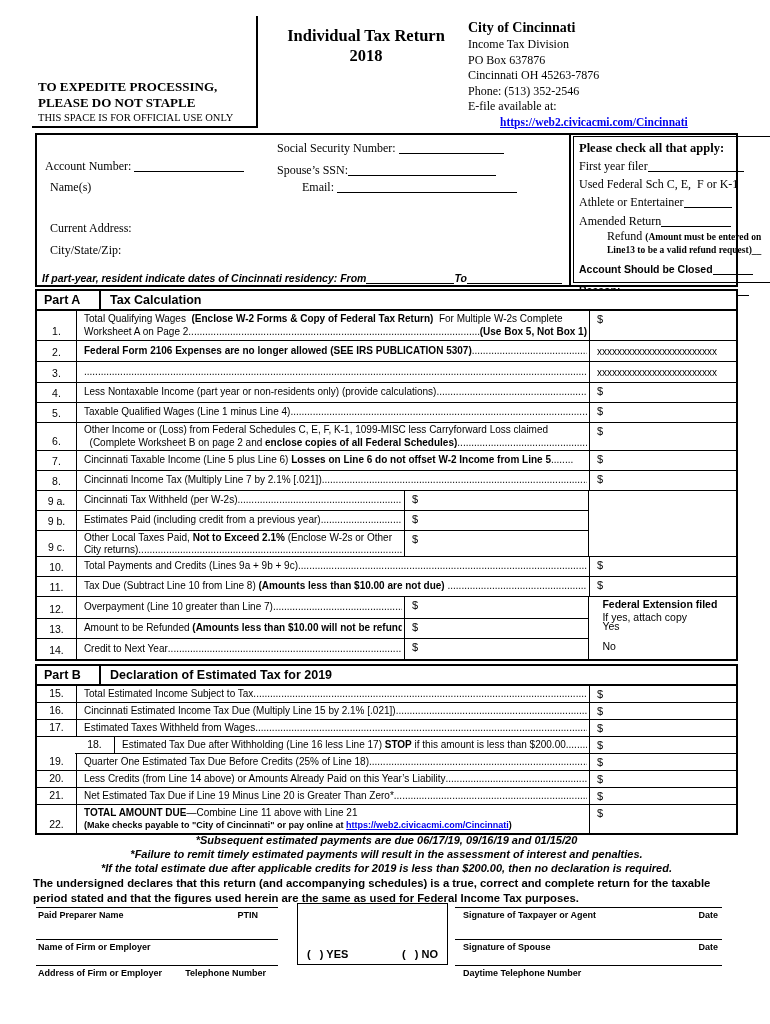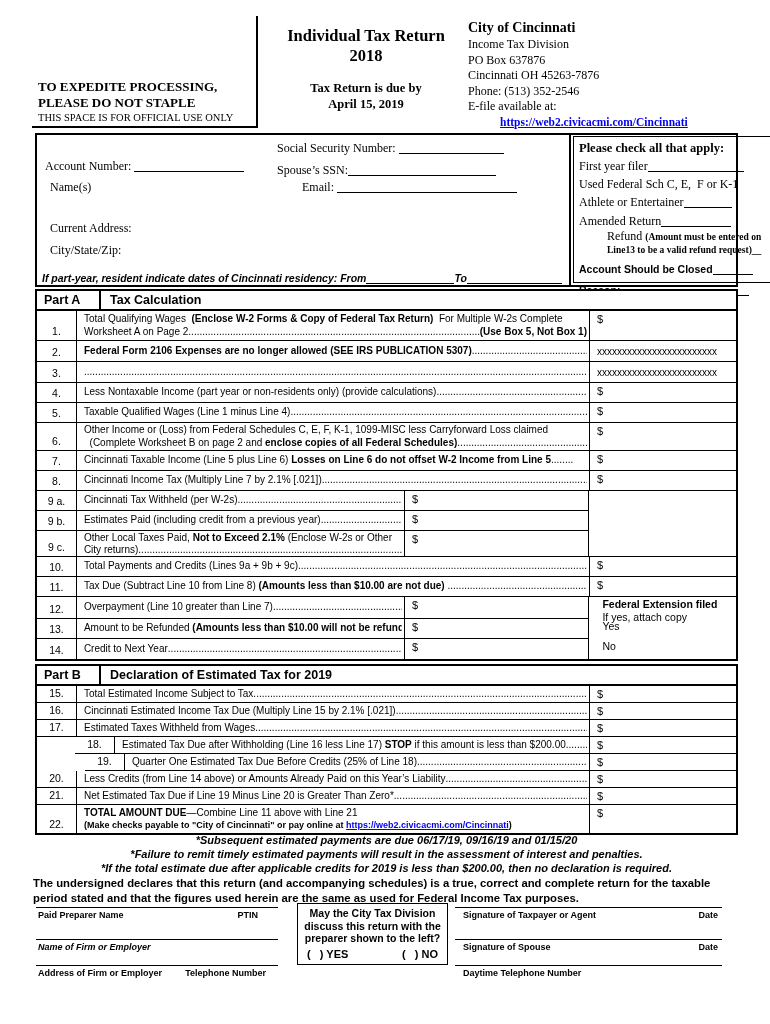--- a/index.html
+++ b/index.html
@@ -94,24 +94,20 @@
   <div class="abs" id="expedite-box">
     <div class="l1">TO EXPEDITE PROCESSING,</div>
     <div class="l1">PLEASE DO NOT STAPLE</div>
     <div class="l3">THIS SPACE IS FOR OFFICIAL USE ONLY</div>
   </div>
 
   <div class="abs" id="title-block">
     <div class="t">Individual Tax Return</div>
     <div class="t">2018</div>
   </div>
-  <div class="abs" id="due-block">
-    <div class="t">Tax Return is due by</div>
-    <div class="t">April 15, 2019</div>
-  </div>
 
   <div class="abs" id="agency-block">
     <div id="agency-name">City of Cincinnati</div>
     <div class="agency-line">Income Tax Division</div>
     <div class="agency-line">PO Box 637876</div>
     <div class="agency-line">Cincinnati OH  45263-7876</div>
     <div class="agency-line">Phone: (513) 352-2546</div>
     <div class="agency-line">E-file available at:</div>
     <div id="agency-link"><span class="link" style="color: rgb(0, 0, 238);">https://web2.civicacmi.com/Cincinnati</span></div>
   </div>
@@ -376,21 +372,21 @@
         <div class="lcell">
           <div class="labline">
             <span class="">Estimated Tax Due after Withholding (Line 16 less Line 17) </span>
             <span class="b">STOP</span>
             <span class=""> if this amount is less than $200.00</span>
             <span class="dots">............................................................................................................................................................................................................................................................................................................</span>
           </div>
         </div>
         <div class="acell">$</div>
       </div>
-      <div class="trow" style="height: 17px; padding-left: 48px;">
+      <div class="trow" style="height: 17px;">
         <div class="ncell">19.</div>
         <div class="lcell">
           <div class="labline">
             <span class="">Quarter One Estimated Tax Due Before Credits (25% of Line 18)</span>
             <span class="dots">............................................................................................................................................................................................................................................................................................................</span>
           </div>
         </div>
         <div class="acell">$</div>
       </div>
       <div class="trow" style="height: 17px;">
@@ -436,31 +432,30 @@
   <div id="declaration" style="top:876px;">The undersigned declares that this return (and accompanying schedules) is a true, correct and complete return for the taxable period stated and that the figures used herein are the same as used for Federal Income Tax purposes.</div>
 
   <div id="sig-area">
 
     <div class="sigline" style="left:36px; top:907px; width:242px;"></div>
     <div class="siglabels" style="left:38px; top:910px; width:236px; padding-right:16px;">
       <span>Paid Preparer Name</span>
       <span>PTIN</span>
     </div>
     <div class="sigline" style="left:36px; top:939px; width:242px;"></div>
-    <div class="siglabels" style="left:38px; top:942px; width:236px;font-style:italic;">
+    <div class="siglabels" style="left:38px; top:942px; width:236px;">
       <span>Name of Firm or Employer</span>
     </div>
     <div class="sigline" style="left:36px; top:965px; width:242px;"></div>
     <div class="siglabels" style="left:38px; top:968px; width:236px; padding-right:8px;">
       <span>Address of Firm or Employer</span>
       <span>Telephone Number</span>
     </div>
 
     <div id="discuss-box">
-      <div id="discuss-q">May the City Tax Division discuss this return with the preparer shown to the left?</div>
       <div id="yn-row">
         <span>(   ) YES</span>
         <span>(   ) NO</span>
       </div>
     </div>
 
     <div class="sigline" style="left:455px; top:907px; width:267px;"></div>
     <div class="siglabels" style="left:463px; top:910px; width:255px;">
       <span>Signature of Taxpayer or Agent</span>
       <span>Date</span>

